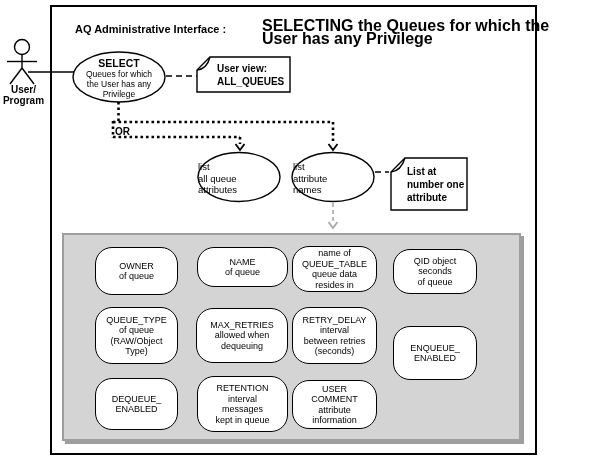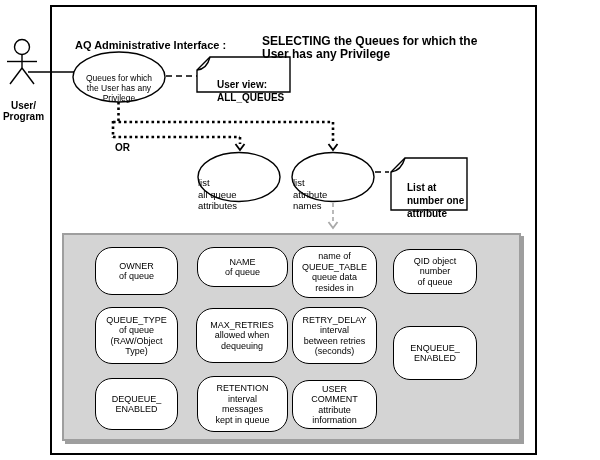--- a/index.html
+++ b/index.html
@@ -18,23 +18,23 @@
     box-shadow:3px 3px 0 var(--panel-border,#9e9e9e);
   }
   svg.overlay{position:absolute;left:0;top:0;pointer-events:none;}
   .st{stroke:var(--stroke,#000);stroke-width:1.4;fill:none;}
   .wfill{fill:#fff;}
   .dot{stroke:var(--stroke,#000);stroke-width:2.6;stroke-dasharray:2.6 2.9;fill:none;}
   .dash{stroke:var(--stroke,#000);stroke-width:1.4;stroke-dasharray:6 4;fill:none;}
   .ah{stroke:var(--stroke,#000);stroke-width:1.8;fill:none;}
   .gdash{stroke:var(--gray-arrow,#a9a9a9);stroke-width:1.6;stroke-dasharray:4 3;fill:none;}
   .gah{stroke:var(--gray-arrow,#a9a9a9);stroke-width:1.8;fill:none;}
-  .t{position:absolute;white-space:nowrap;margin-top:16px;}
+  .t{position:absolute;white-space:nowrap;}
   .title-prefix{left:75px;top:23px;font-size:11px;font-weight:bold;}
-  .title-main{left:262px;top:19px;font-size:12px;font-weight:bold;line-height:13px;}
+  .title-main{left:262px;top:19px;font-size:16px;font-weight:bold;line-height:13px;}
   .actor-label{left:0;top:84px;width:47px;font-size:10px;font-weight:bold;line-height:11px;text-align:center;}
   .select-text{left:73px;top:57px;width:92px;text-align:center;}
   .select-text .head{font-size:10.5px;font-weight:bold;line-height:12px;}
   .select-text .ln{font-size:8.5px;line-height:10px;}
   .uc-text{font-size:9.5px;line-height:11.5px;text-align:left;}
   .list-all-text{left:198px;top:161px;width:83px;}
   .list-names-text{left:293px;top:161px;width:81px;}
   .note-text{font-size:10px;font-weight:bold;line-height:12.5px;}
   .user-view-text{left:217px;top:63px;}
   .least-one-text{left:407px;top:165px;line-height:13px;}
@@ -98,20 +98,21 @@
     <div>SELECTING the Queues for which the</div>
     <div>User has any Privilege</div>
   </div>
 
   <div class="t actor-label">
     <div>User/</div>
     <div>Program</div>
   </div>
 
   <div class="t select-text">
+    <div class="head">SELECT</div>
     <div class="ln">Queues for which</div>
     <div class="ln">the User has any</div>
     <div class="ln">Privilege</div>
   </div>
 
   <div class="t or-label">OR</div>
 
   <div class="t uc-text list-all-text">
     <div>list</div>
     <div>all queue</div>
@@ -135,29 +136,29 @@
   </div>
 
   <div class="abox" style="left:95px;top:247px;width:83px;height:48px">
     <div>OWNER</div>
     <div>of queue</div>
   </div>
   <div class="abox" style="left:197px;top:247px;width:91px;height:40px">
     <div>NAME</div>
     <div>of queue</div>
   </div>
-  <div class="abox" style="left:292px;top:246px;width:85px;height:52px">
+  <div class="abox" style="left:292px;top:246px;width:85px;height:46px">
     <div>name of</div>
     <div>QUEUE_TABLE</div>
     <div>queue data</div>
     <div>resides in</div>
   </div>
   <div class="abox" style="left:393px;top:249px;width:84px;height:45px">
     <div>QID object</div>
-    <div>number</div>
+    <div>seconds</div>
     <div>of queue</div>
   </div>
   <div class="abox" style="left:95px;top:307px;width:83px;height:57px">
     <div>QUEUE_TYPE</div>
     <div>of queue</div>
     <div>(RAW/Object</div>
     <div>Type)</div>
   </div>
   <div class="abox" style="left:196px;top:308px;width:92px;height:55px">
     <div>MAX_RETRIES</div>

